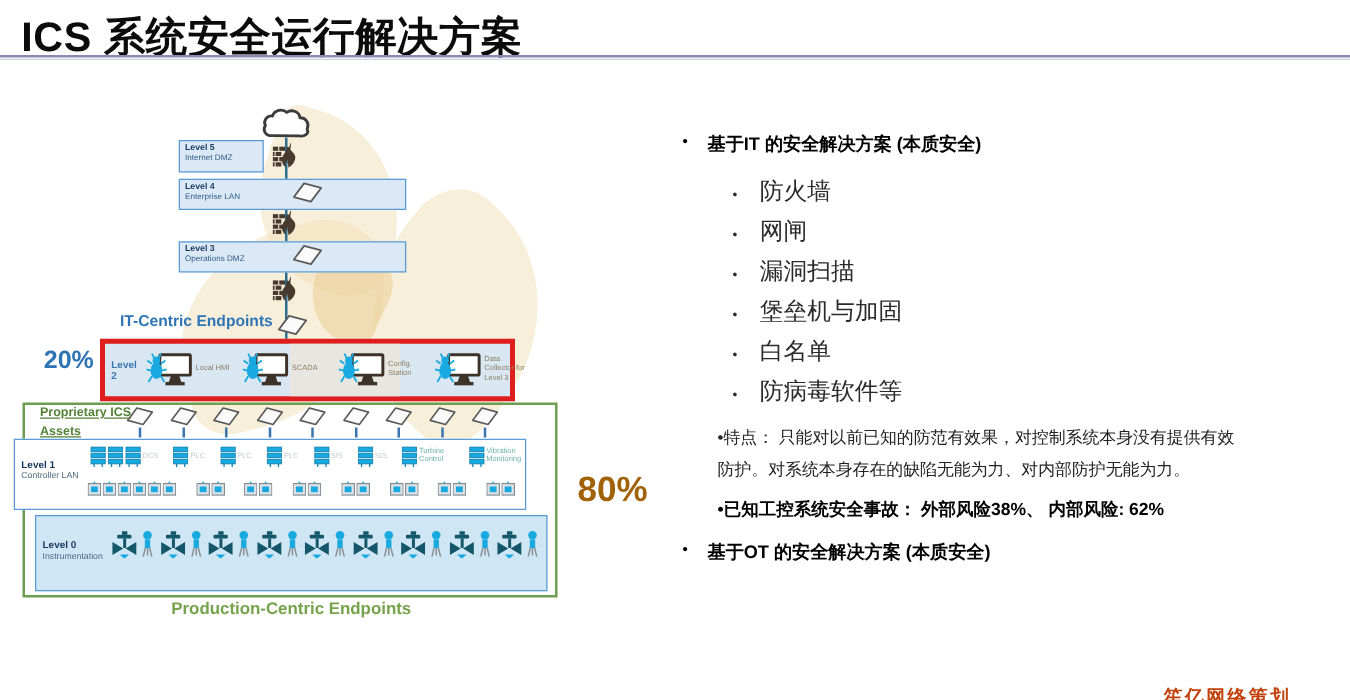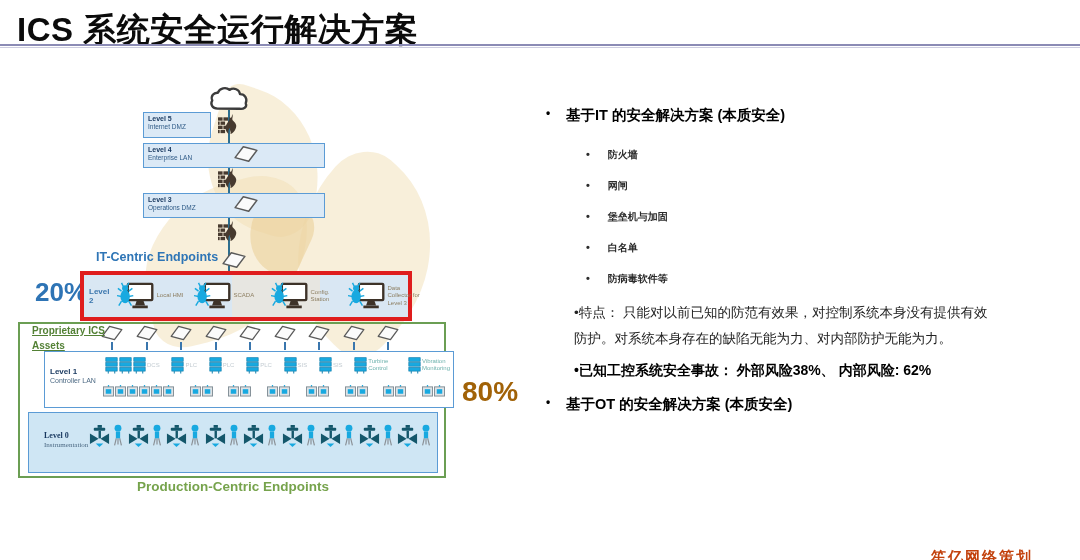--- a/index.html
+++ b/index.html
@@ -29,70 +29,70 @@
   .band5 { left:143px; top:112px; width:68px;  height:26px; }
   .band4 { left:143px; top:143px; width:182px; height:25px; }
   .band3 { left:143px; top:193px; width:182px; height:25px; }
 
   .dg-icon { position:absolute; z-index:4; }
   .cloud-pos { left:208px; top:84px; }
   .fw1 { left:218px; top:112px; } .fw2 { left:218px; top:166px; } .fw3 { left:218px; top:219px; }
   .sw1 { left:233px; top:144px; } .sw2 { left:233px; top:194px; } .sw3 { left:221px; top:250px; }
 
   .it-label { position:absolute; left:96px; top:250px; font-size:12.5px; font-weight:bold; color:#2e75b6; z-index:4; }
-  .pct-it   { position:absolute; left:35px; top:277px; font-size:26px; font-weight:bold; color:#2e74b5; z-index:4; }
+  .pct-it   { position:absolute; left:35px; top:277px; font-size:20px; font-weight:bold; color:#2e74b5; z-index:4; }
   .pct-ot   { position:absolute; left:462px; top:376px; font-size:28px; font-weight:bold; color:#a16207; z-index:4; }
 
   
   .l2-box { position:absolute; left:80px; top:271px; width:332px; height:50px; border:4px solid #df1d1d;
             background:#d9e7f3; z-index:5; display:flex; align-items:center; padding:1px 5px; }
   .l2-gray { position:absolute; left:148px; top:0; width:88px; height:100%; background:#e7e6e1; z-index:0; }
   .l2-name { position:relative; z-index:1; font-size:8px; font-weight:bold; color:#3a76ad; margin-right:8px; }
   .l2-node { position:relative; z-index:1; display:flex; align-items:center; margin-right:2px; }
   .l2-node-label { font-size:6px; color:#8d7f62; width:36px; line-height:1.2; margin-left:1px; }
 
   
   .green-box { position:absolute; left:18px; top:322px; width:428px; height:156px; border:2px solid #6b9e53; z-index:2; }
   .prop1 { position:absolute; left:32px; top:325px; font-size:10px; font-weight:bold; color:#538135; text-decoration:underline; z-index:4; }
   .prop2 { position:absolute; left:32px; top:340px; font-size:10px; font-weight:bold; color:#538135; text-decoration:underline; z-index:4; }
 
   .switch-row { position:absolute; left:100px; top:324px; width:300px; display:flex; justify-content:space-between; z-index:3; }
   .switch-cell { display:flex; flex-direction:column; align-items:center; }
   .switch-cell .drop { width:2px; height:8px; background:#3a76ad; }
 
   
-  .l1-box { position:absolute; left:44px; top:351px; width:410px; height:57px; background:#fff; border:1.5px solid #5b9bd5; z-index:3; }
+  .l1-box { position:absolute; left:11px; top:351px; width:410px; height:57px; background:#fff; border:1.5px solid #5b9bd5; z-index:3; }
   .l1-label { position:absolute; left:5px; top:15px; line-height:1.25; }
   .l1-label .nm { font-size:8px; font-weight:bold; color:#17375e; }
   .l1-label .ds { font-size:7px; color:#4d6a84; }
   .dev-row { position:absolute; left:60px; top:3px; right:3px; display:flex; align-items:center; justify-content:space-between; }
   .dev-group { display:flex; align-items:center; gap:1px; }
   .dev-label { font-size:6px; line-height:1.15; }
   .dev-label.dim  { color:#c3ccd2; }
   .dev-label.teal { color:#6fb3ae; width:28px; }
   .io-row { position:absolute; left:58px; top:33px; right:8px; display:flex; justify-content:space-between; align-items:center; }
   .io-cluster { display:flex; gap:1px; }
 
   
   .l0-box { position:absolute; left:28px; top:412px; width:410px; height:61px; background:#cfe6f4; border:1.5px solid #5b9bd5; z-index:3; }
-  .l0-label { position:absolute; left:15px; top:18px; line-height:1.3;font-family:Liberation Serif, serif; }
+  .l0-label { position:absolute; left:5px; top:18px; line-height:1.3; }
   .l0-label .nm { font-size:8px; font-weight:bold; color:#17375e; }
   .l0-label .ds { font-size:7px; color:#4d6a84; }
   .field-row { position:absolute; left:60px; top:10px; right:5px; display:flex; justify-content:space-between; align-items:flex-end; }
   .pair { display:flex; align-items:flex-end; gap:2px; }
 
   .prod-label { position:absolute; left:28px; top:479px; width:410px; text-align:center;
                 font-size:13.5px; font-weight:bold; color:#76a34c; z-index:4; }
 
   
   .rpanel { position:absolute; left:540px; top:106px; width:478px; color:#222; z-index:4; }
   .top-bullet { display:flex; font-size:14.5px; font-weight:bold; color:#000; }
   .top-bullet .dot { width:26px; font-size:12px; padding-left:6px; }
   .sub-list { list-style:none; margin:14px 0 0 46px; }
-  .sub-list li { font-size:10px; color:#2b2b2b; line-height:30px;font-weight:bold; }
+  .sub-list li { font-size:19px; color:#2b2b2b; line-height:30px; }
   .sub-list li::before { content:"•"; font-size:11px; margin-right:18px; color:#2b2b2b; }
   .note1 { margin:6px 0 0 34px; width:414px; font-size:13.5px; line-height:26px; color:#222; }
   .note2 { margin:10px 0 0 34px; font-size:14px; font-weight:bold; color:#000; }
   .ot-bullet { margin-top:15px; }
 
   
   .brand-mark { position:absolute; left:931px; top:548px; font-size:15px; font-weight:bold;
                 color:#c2410c; letter-spacing:2px; z-index:4; }
 </style>
 </head>
@@ -538,20 +538,21 @@
   <div class="prod-label">Production-Centric Endpoints</div>
 
   <div class="rpanel">
     <div class="top-bullet">
       <span class="dot">•</span>
       <span>基于IT 的安全解决方案 (本质安全)</span>
     </div>
     <ul class="sub-list">
       <li>防火墙</li>
       <li>网闸</li>
+      <li>漏洞扫描</li>
       <li>堡垒机与加固</li>
       <li>白名单</li>
       <li>防病毒软件等</li>
     </ul>
     <div class="note1">•特点： 只能对以前已知的防范有效果，对控制系统本身没有提供有效防护。对系统本身存在的缺陷无能为力、对内部防护无能为力。</div>
     <div class="note2">•已知工控系统安全事故： 外部风险38%、 内部风险: 62%</div>
     <div class="top-bullet ot-bullet">
       <span class="dot">•</span>
       <span>基于OT 的安全解决方案 (本质安全)</span>
     </div>

